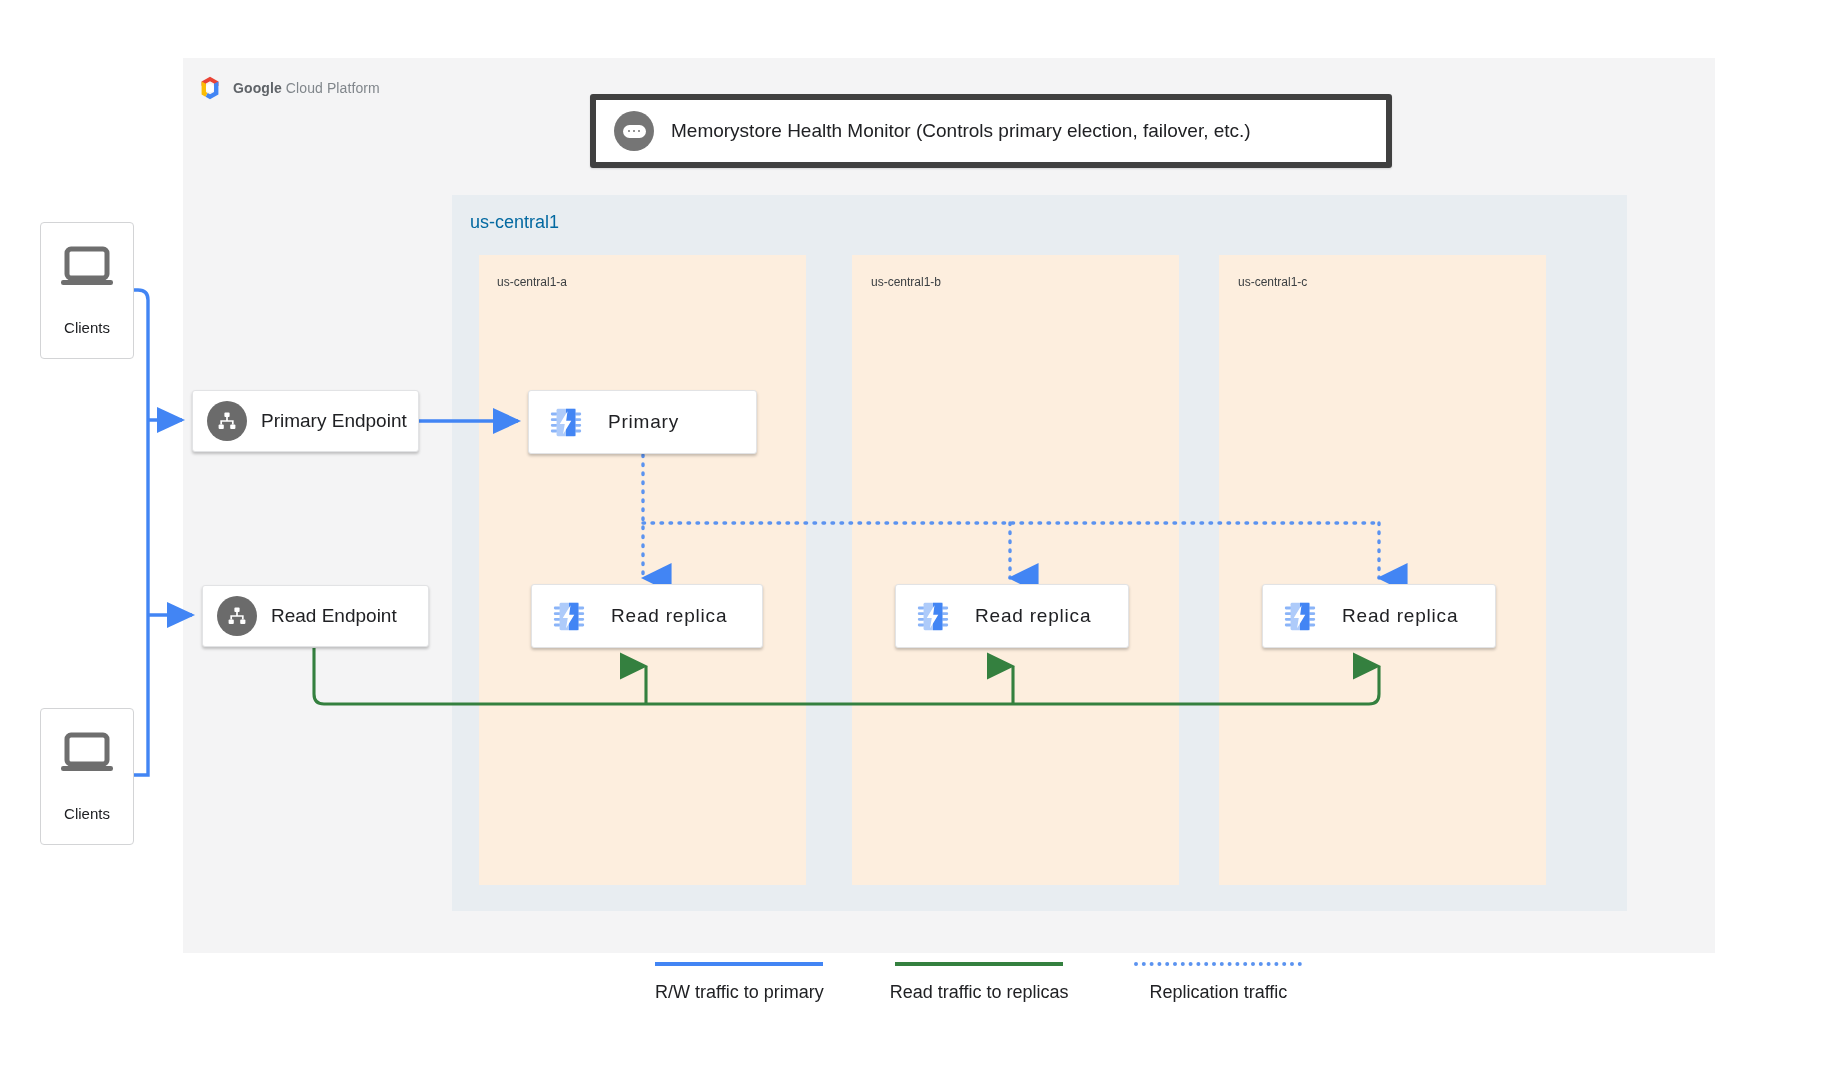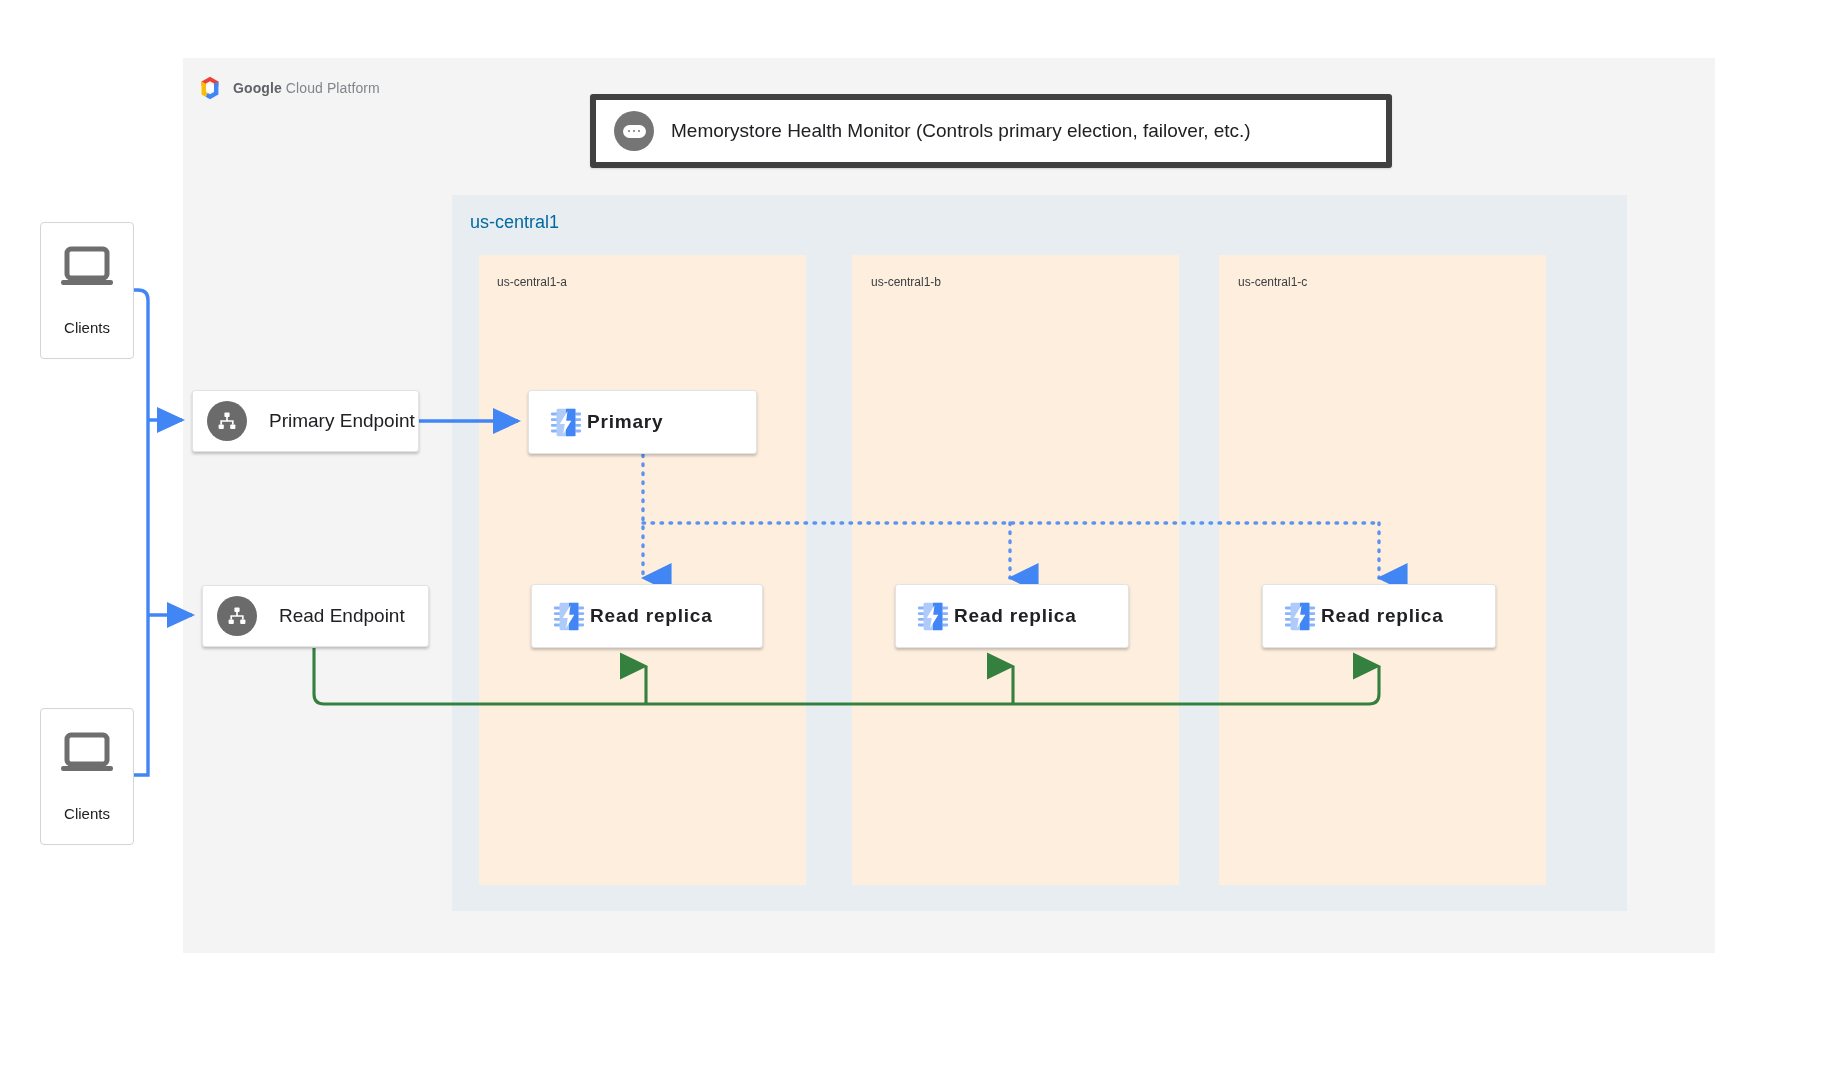--- a/index.html
+++ b/index.html
@@ -43,28 +43,28 @@
 
   
   .card{position:absolute;background:#ffffff;border:1px solid #e2e3e5;border-radius:3px;
         display:flex;align-items:center;box-shadow:0 2px 3px rgba(0,0,0,.22);}
   .card .lbl{font-size:19px;color:#202124;white-space:nowrap;}
 
   
   .ep{width:225px;height:60px;}
   .ep .circ{width:40px;height:40px;border-radius:50%;background:#6b6b6b;margin-left:14px;flex:none;
             display:flex;align-items:center;justify-content:center;}
-  .ep .lbl{margin-left:22px;}
+  .ep .lbl{margin-left:14px;}
   .ep-primary{left:192px;top:390px;}
   .ep-read{left:202px;top:585px;}
 
   
   .node{height:62px;}
   .node .chip{width:34px;height:34px;margin-left:20px;flex:none;}
-  .node .lbl{margin-left:4px;letter-spacing:.8px;font-weight:bold;}
+  .node .lbl{margin-left:25px;letter-spacing:.8px;}
   .n-primary{left:528px;top:390px;width:227px;}
   .n-rep-a{left:531px;top:584px;width:230px;}
   .n-rep-b{left:895px;top:584px;width:232px;}
   .n-rep-c{left:1262px;top:584px;width:232px;}
 
   
   .clients{position:absolute;width:92px;height:135px;background:#ffffff;border:1px solid #d3d4d6;
            border-radius:4px;display:flex;flex-direction:column;align-items:center;justify-content:center;}
   .clients .laptop{width:58px;height:44px;flex:none;}
   .clients .lbl{font-size:15px;color:#202124;margin-top:29px;}
@@ -264,14 +264,28 @@
   </div>
 
   <div class="clients cl-bot">
     <svg class="laptop" viewBox="0 0 58 44">
       <rect x="9" y="3" width="40" height="29" rx="4" fill="none" stroke="#6e6e6e" stroke-width="5"></rect>
       <rect x="3" y="34" width="52" height="5" rx="2.2" fill="#6e6e6e"></rect>
     </svg>
     <span class="lbl">Clients</span>
   </div>
 
+  <div class="legend">
+    <div class="leg-item">
+      <span class="leg-swatch solid-blue"></span>
+      <span class="leg-txt">R/W traffic to primary</span>
+    </div>
+    <div class="leg-item">
+      <span class="leg-swatch solid-green"></span>
+      <span class="leg-txt">Read traffic to replicas</span>
+    </div>
+    <div class="leg-item">
+      <span class="leg-swatch dotted-blue"></span>
+      <span class="leg-txt">Replication traffic</span>
+    </div>
+  </div>
 
 </div>
 
 </body></html>

